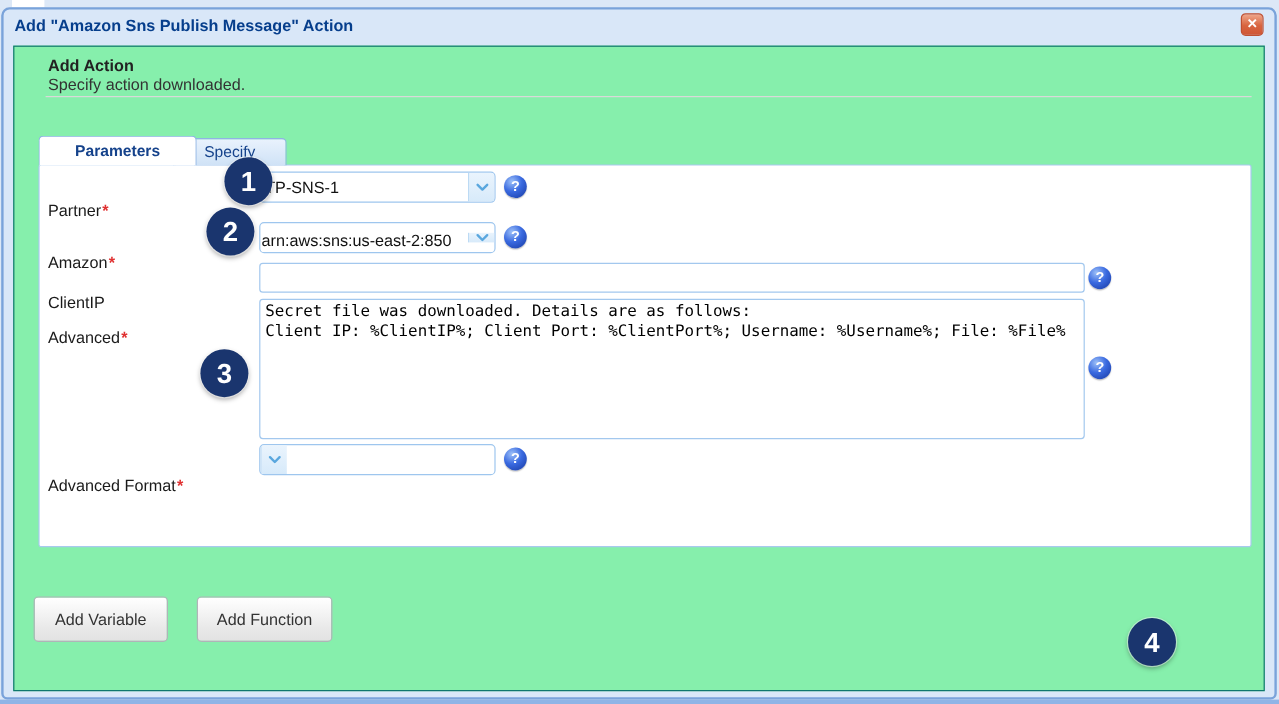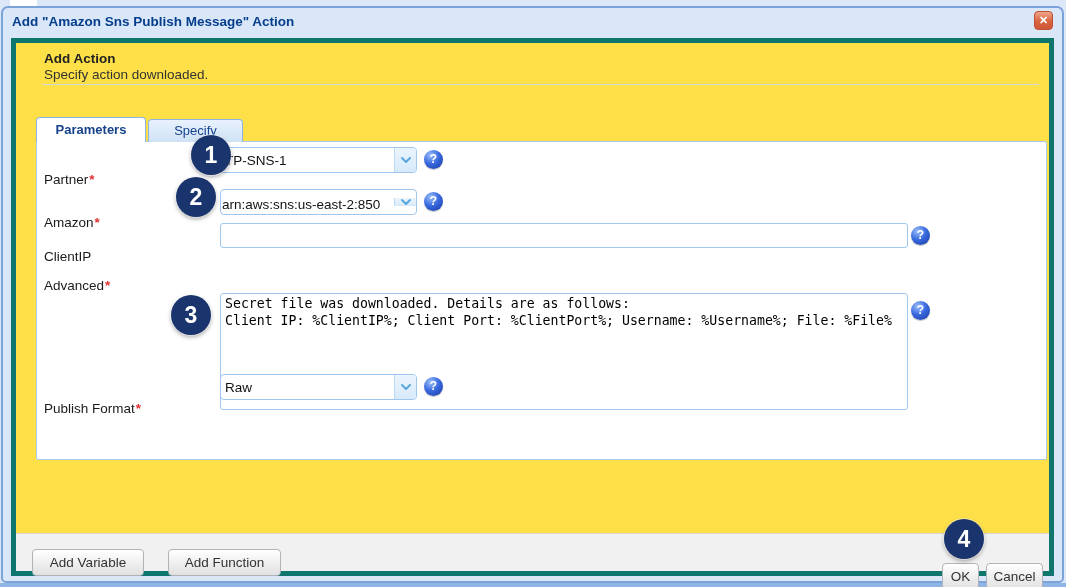--- a/index.html
+++ b/index.html
@@ -16,29 +16,29 @@
     background:var(--frame); border:2px solid var(--frame-border);
     border-radius:7px 7px 5px 5px; z-index:2;}
   .titlebar{position:relative; height:30px;}
   .title{position:absolute; left:9px; top:6px; font-size:13.5px; font-weight:bold; color:#063e8c;}
   .close-tool{position:absolute; right:9px; top:3px; width:19px; height:19px;
     border:1px solid #bf4f31; border-radius:4px;
     background:linear-gradient(#efa78b,#d8643f 55%,#cf5636);
     color:#fff; font-size:11px; font-weight:bold; text-align:center; line-height:17px; cursor:pointer;}
 
   .panel{position:absolute; left:8px; right:8px; top:30px; bottom:5px;
-    background:#fde047; border:5px solid #0f766e;text-decoration:underline;}
+    background:#86efac; border:1px solid #0f766e;text-decoration:underline;}
 
   .hdr-title{position:absolute; left:28px; top:8px; font-size:13.5px; font-weight:bold; color:#222;}
   .hdr-sub{position:absolute; left:28px; top:24px; font-size:13.5px; color:#333;}
   .hdr-sep{position:absolute; left:26px; right:10px; top:41px; height:1px; background:#d9d9d9;}
 
   .tab{position:absolute; font-size:13px; color:var(--accent); text-align:center;
     border:1px solid #8fb4e4; border-bottom:none; border-radius:4px 4px 0 0; cursor:pointer;}
-  .tab-active{left:20px; top:74px; width:110px; height:25px; background:#fff;
+  .tab-active{left:20px; top:74px; width:132px; height:25px; background:#fff;
     font-weight:bold; line-height:24px; z-index:5;}
   .tab-inactive{left:132px; top:76px; width:95px; height:23px;
     background:linear-gradient(#e9f2fd,#cfe2f6); line-height:22px; z-index:4;}
 
   .fieldset{position:absolute; left:20px; top:98px; width:1011px; height:319px;
     border:1px solid #a9c9ee; border-radius:2px; background:#fff; z-index:1;}
 
   .flabel{position:absolute; font-size:13.5px; color:#1a1a1a; white-space:nowrap; z-index:3;margin-top:24px;}
   .req{color:#e03131; font-weight:bold; margin-left:1px;}
 
@@ -48,31 +48,31 @@
     white-space:nowrap; overflow:hidden;}
   .combo-trigger{width:22px; background:linear-gradient(#eaf4fd,#d7eafa);
     border-left:1px solid #bcdaf4; display:flex; align-items:center; justify-content:center;}
 
   .text-input{position:absolute; width:688px; height:25px; border:1px solid var(--field-border);
     border-radius:3px; font-family:"Liberation Sans", sans-serif; font-size:13.5px;
     padding:0 4px; color:#111; z-index:3; outline:none; background:#fff;}
   .textarea{position:absolute; width:688px; height:117px; border:1px solid var(--field-border);
     border-radius:3px; font-family:"DejaVu Sans Mono", monospace; font-size:13.2px;
     line-height:17px; padding:1px 4px; color:#000; resize:none; overflow:hidden;
-    z-index:3; outline:none; background:#fff; white-space:pre;margin-top:40px;}
+    z-index:3; outline:none; background:#fff; white-space:pre;}
 
   .help{position:absolute; width:19px; height:19px; border-radius:50%;
     background:radial-gradient(circle at 35% 28%, #9cc0f8 0%, #3a6ae0 45%, #16379f 100%);
     color:#fff; font-size:12px; font-weight:bold; text-align:center; line-height:19px;
     z-index:3; cursor:pointer; box-shadow:0 1px 1px rgba(0,0,0,.25);}
 
-  .btn{position:absolute; height:27px; border:1px solid #b0b4b8; border-radius:4px;
+  .btn{position:absolute; height:38px; border:1px solid #b0b4b8; border-radius:4px;
     background:linear-gradient(#ffffff,#e9e9e9 70%,#e2e2e2);
     font-family:"Liberation Sans", sans-serif; font-size:13.5px; color:#333;
-    text-align:center; cursor:pointer; z-index:3;margin-top:48px;}
+    text-align:center; cursor:pointer; z-index:3;}
 
   .footer{position:absolute; left:0; right:0; bottom:0; height:38px; background:#f1f1f1;
     border-top:1px solid #d8d8d8; display:flex; align-items:center;
     justify-content:flex-end; gap:7px; padding-right:6px; z-index:2;}
   .footer .btn{position:static;}
   .btn-ok{width:37px;} .btn-cancel{width:57px;}
   .btn-addvar{left:16px; top:458px; width:112px;}
   .btn-addfn{left:152px; top:458px; width:113px;}
 
   .badge{position:absolute; width:40px; height:40px; border-radius:50%;
@@ -142,39 +142,34 @@
       <div class="help" style="left:895px; top:183px;">?</div>
 
       <div class="flabel" style="left:28px; top:211px;">
         <span>Advanced</span><span class="req">*</span>
       </div>
       <textarea class="textarea" style="left: 204px; top: 210px;" spellcheck="false">Secret file was downloaded. Details are as follows:
 Client IP: %ClientIP%; Client Port: %ClientPort%; Username: %Username%; File: %File%</textarea>
       <div class="help" style="left:895px; top:258px;">?</div>
 
       <div class="flabel" style="left:28px; top:334px;">
-        <span>Publish Format</span><span class="req">*</span>
+        <span>Advanced Format</span><span class="req">*</span>
       </div>
       <div class="combo" style="left:204px; top:331px;">
-        <div class="combo-value">Raw</div>
         <div class="combo-trigger">
           <svg width="12" height="8" viewBox="0 0 12 8">
               <polyline class="chev" points="2,2 6,6 10,2"></polyline>
             </svg>
         </div>
       </div>
       <div class="help" style="left:408px; top:334px;">?</div>
 
       <button class="btn btn-addvar">Add Variable</button>
       <button class="btn btn-addfn">Add Function</button>
 
-      <div class="footer">
-        <button class="btn btn-ok">OK</button>
-        <button class="btn btn-cancel">Cancel</button>
-      </div>
 
       <div class="badge badge-1">1</div>
       <div class="badge badge-2">2</div>
       <div class="badge badge-3">3</div>
       <div class="badge badge-4">4</div>
     </div>
   </div>
 </div>
 
 </body></html>

